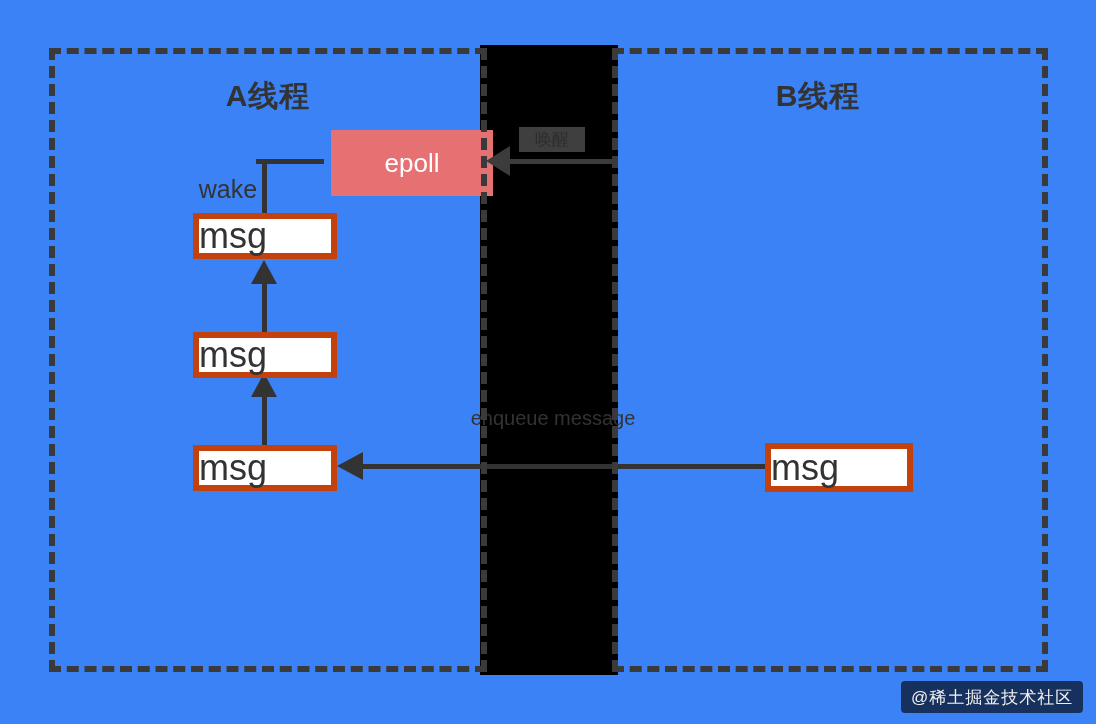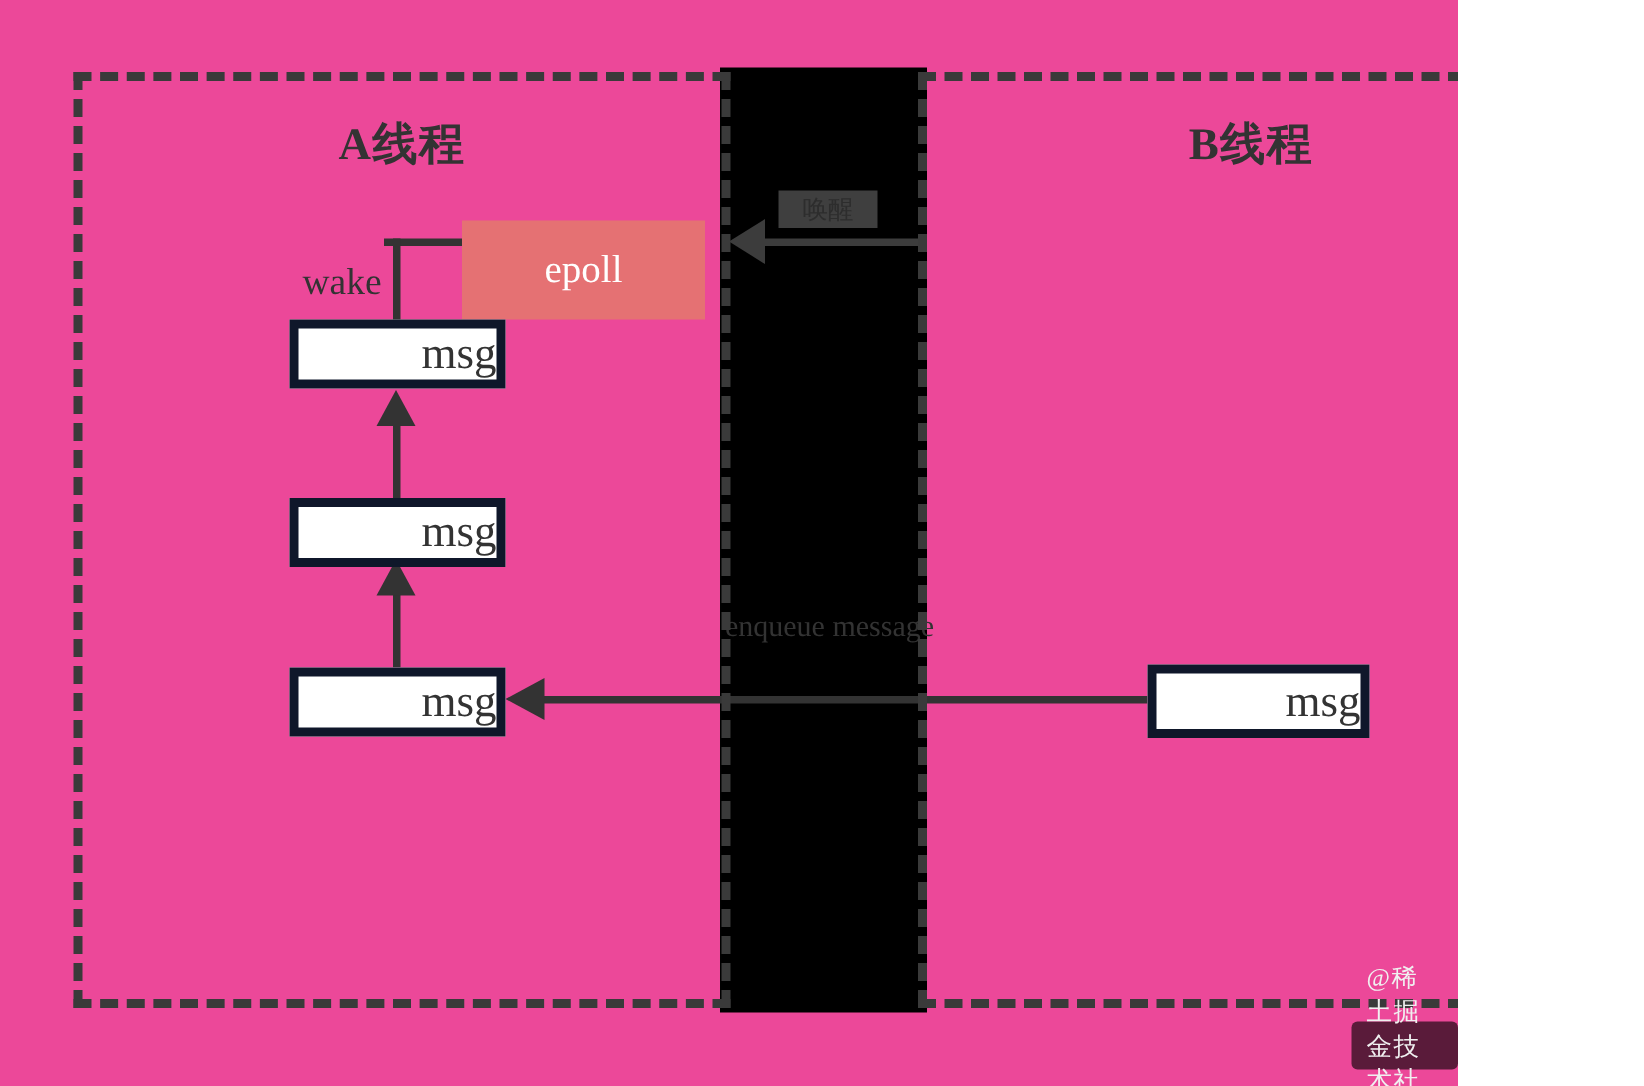--- a/index.html
+++ b/index.html
@@ -1,48 +1,48 @@
 <!DOCTYPE html>
 <html><head>
 <meta charset="utf-8">
 <style>
   html,body{margin:0;padding:0;background:#ffffff;}
   #stage{
-    position:relative;width:972px;height:724px;background:#ec4899;
-    overflow:hidden;font-family:Liberation Serif, serif;
+    position:relative;width:1096px;height:724px;background:#3b82f6;
+    overflow:hidden;font-family:Liberation Sans, sans-serif;
   }
   .abs{position:absolute;box-sizing:border-box;}
   
   #divider{left:480px;top:45px;width:138px;height:630px;background:#000000;z-index:1;}
   
   .panel{border:6px dashed #3a3a3a;background:transparent;z-index:3;}
   #panel-a{left:49px;top:48px;width:438px;height:624px;}
   #panel-b{left:612px;top:48px;width:436px;height:624px;}
   .panel-title{
     z-index:4;font-size:30px;font-weight:600;color:#333333;
     text-align:center;letter-spacing:1px;
   }
   #title-a{left:49px;top:76px;width:438px;}
-  #title-b{left:616px;top:76px;width:436px;}
+  #title-b{left:600px;top:76px;width:436px;}
   
   #epoll{
-    left:308px;top:130px;width:162px;height:66px;background:#e57173;z-index:2;
+    left:331px;top:130px;width:162px;height:66px;background:#e57173;z-index:2;
     display:flex;align-items:center;justify-content:center;
-    color:#ffffff;font-size:26px;margin-top:17px;
+    color:#ffffff;font-size:26px;
   }
   
   #wake{left:192px;top:147px;width:72px;z-index:4;font-size:25px;color:#333333;text-align:center;margin-top:28px;}
   .line{background:#333333;z-index:2;}
   #wake-line-h{left:256px;top:159px;width:68px;height:5px;}
   #wake-line-v{left:262px;top:159px;width:5px;height:56px;}
   
   .msg-box{
-    width:144px;height:46px;border:6px solid #0f172a;background:#ffffff;z-index:3;
-    display:flex;align-items:center;justify-content:flex-end;
-    font-size:30px;color:#333333;
+    width:144px;height:46px;border:6px solid #c2410c;background:#ffffff;z-index:3;
+    display:flex;align-items:center;justify-content:flex-start;
+    font-size:36px;color:#333333;
   }
   #msg-a1{left:193px;top:213px;}
   #msg-a2{left:193px;top:332px;}
   #msg-a3{left:193px;top:445px;}
   #msg-b1{left:765px;top:443px;width:148px;height:49px;}
   
   #q1-line{left:262px;top:282px;width:5px;height:50px;}
   #q2-line{left:262px;top:394px;width:5px;height:51px;}
   .head-up{
     width:0;height:0;z-index:2;

